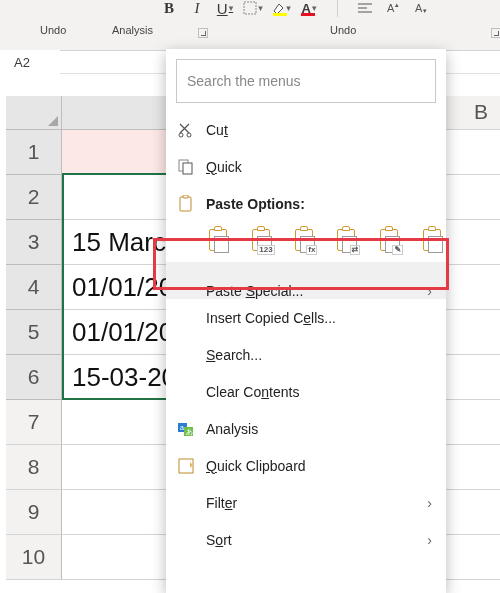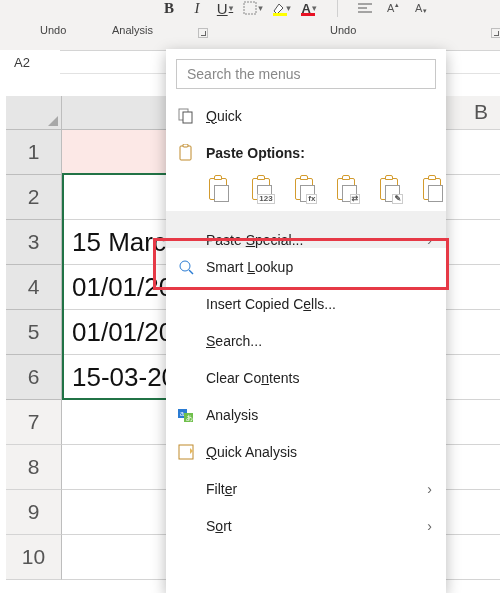--- a/index.html
+++ b/index.html
@@ -48,21 +48,21 @@
   .r7 { top: 304px; } .r8 { top: 349px; } .r9 { top: 394px; } .r10 { top: 439px; }
 
   .r1 .cellA { background: #fce8e6; }
 
   .selection-border { position: absolute; top: 77px; left: 62px; width: 330px; height: 227px; border: 2px solid #217346; pointer-events: none; }
   .active-cell { position: absolute; top: 79px; left: 64px; width: 326px; height: 43px; background: #fff; pointer-events: none; }
 
   
   .ctxmenu { position: absolute; top: 49px; left: 166px; width: 280px; height: 544px; background: #fff; box-shadow: 0 4px 14px rgba(0,0,0,0.28); padding-top: 10px; }
   .search-wrap { padding: 0 10px 8px 10px; }
-  .search { width: 100%; height: 30px; border: 1px solid #c8c8c8; padding: 12px 10px; font-size: 14px; color: #333; }
+  .search { width: 100%; height: 44px; border: 1px solid #c8c8c8; padding: 12px 10px; font-size: 14px; color: #333; }
   .search::placeholder { color: #888; }
   .mitem { position: relative; height: 37px; display: flex; align-items: center; padding-left: 40px; font-size: 14px; color: #222; cursor: default; }
   .mitem .icon { position: absolute; left: 10px; width: 20px; height: 20px; display: flex; align-items: center; justify-content: center; }
   .sub-chevron { position: absolute; right: 14px; font-size: 14px; color: #666; }
   .u { display: inline-block; }
   .u::first-letter { text-decoration: underline; }
   .ul-n { text-decoration: underline; }
 
   .paste-options-row { height: 40px; padding-left: 40px; display: flex; align-items: center; gap: 17px; }
   .po { width: 26px; height: 26px; position: relative; }
@@ -203,20 +203,30 @@
 
     <div class="active-cell"></div>
     <div class="selection-border"></div>
   </div>
 
   <div class="ctxmenu">
     <div class="search-wrap">
       <input class="search" placeholder="Search the menus" style="">
     </div>
 
+    <div class="mitem">
+      <span class="icon">
+        <svg width="18" height="18">
+            <path d="M3 3 L12 12 M12 3 L3 12" stroke="#555" stroke-width="1.3" fill="none"></path>
+            <circle cx="4" cy="14" r="2" fill="none" stroke="#555"></circle>
+            <circle cx="12" cy="14" r="2" fill="none" stroke="#555"></circle>
+          </svg>
+      </span>
+      <span>Cu<span class="ul-n">t</span></span>
+    </div>
 
     <div class="mitem">
       <span class="icon">
         <svg width="18" height="18">
             <rect x="2" y="2" width="9" height="11" fill="none" stroke="#888"></rect>
             <rect x="6" y="5" width="9" height="11" fill="#fff" stroke="#555"></rect>
           </svg>
       </span>
       <span><span class="u">Quick</span></span>
     </div>
@@ -266,29 +276,20 @@
           <div class="clip"></div>
           <div class="sheet"></div>
         </div>
     </div>
 
     <div class="mitem ps-hover">
       <span>Paste <span class="ul-n">S</span>pecial...</span>
       <span class="sub-chevron">›</span>
     </div>
 
-    <div class="mitem">
-      <span class="icon">
-        <svg width="18" height="18">
-            <circle cx="8" cy="8" r="5" fill="none" stroke="#2b7cd3"></circle>
-            <line x1="12" y1="12" x2="16" y2="16" stroke="#2b7cd3" stroke-width="1.5"></line>
-          </svg>
-      </span>
-      <span>Smart <span class="ul-n">L</span>ookup</span>
-    </div>
 
     <div class="mitem">
       <span>Insert Copied C<span class="ul-n">e</span>lls...</span>
     </div>
 
     <div class="mitem">
       <span><span class="u">Search...</span></span>
     </div>
 
     <div class="mitem">
@@ -307,21 +308,21 @@
       <span>Analysis</span>
     </div>
 
     <div class="mitem">
       <span class="icon">
         <svg width="18" height="18">
             <rect x="2" y="2" width="14" height="14" fill="none" stroke="#c08a2a"></rect>
             <path d="M13 5 L16 8 L13 11" fill="#e6b85c"></path>
           </svg>
       </span>
-      <span><span class="u">Quick Analysis</span></span>
+      <span><span class="u">Quick Clipboard</span></span>
     </div>
 
     <div class="mitem">
       <span>Filt<span class="ul-n">e</span>r</span>
       <span class="sub-chevron">›</span>
     </div>
 
     <div class="mitem">
       <span>S<span class="ul-n">o</span>rt</span>
       <span class="sub-chevron">›</span>

